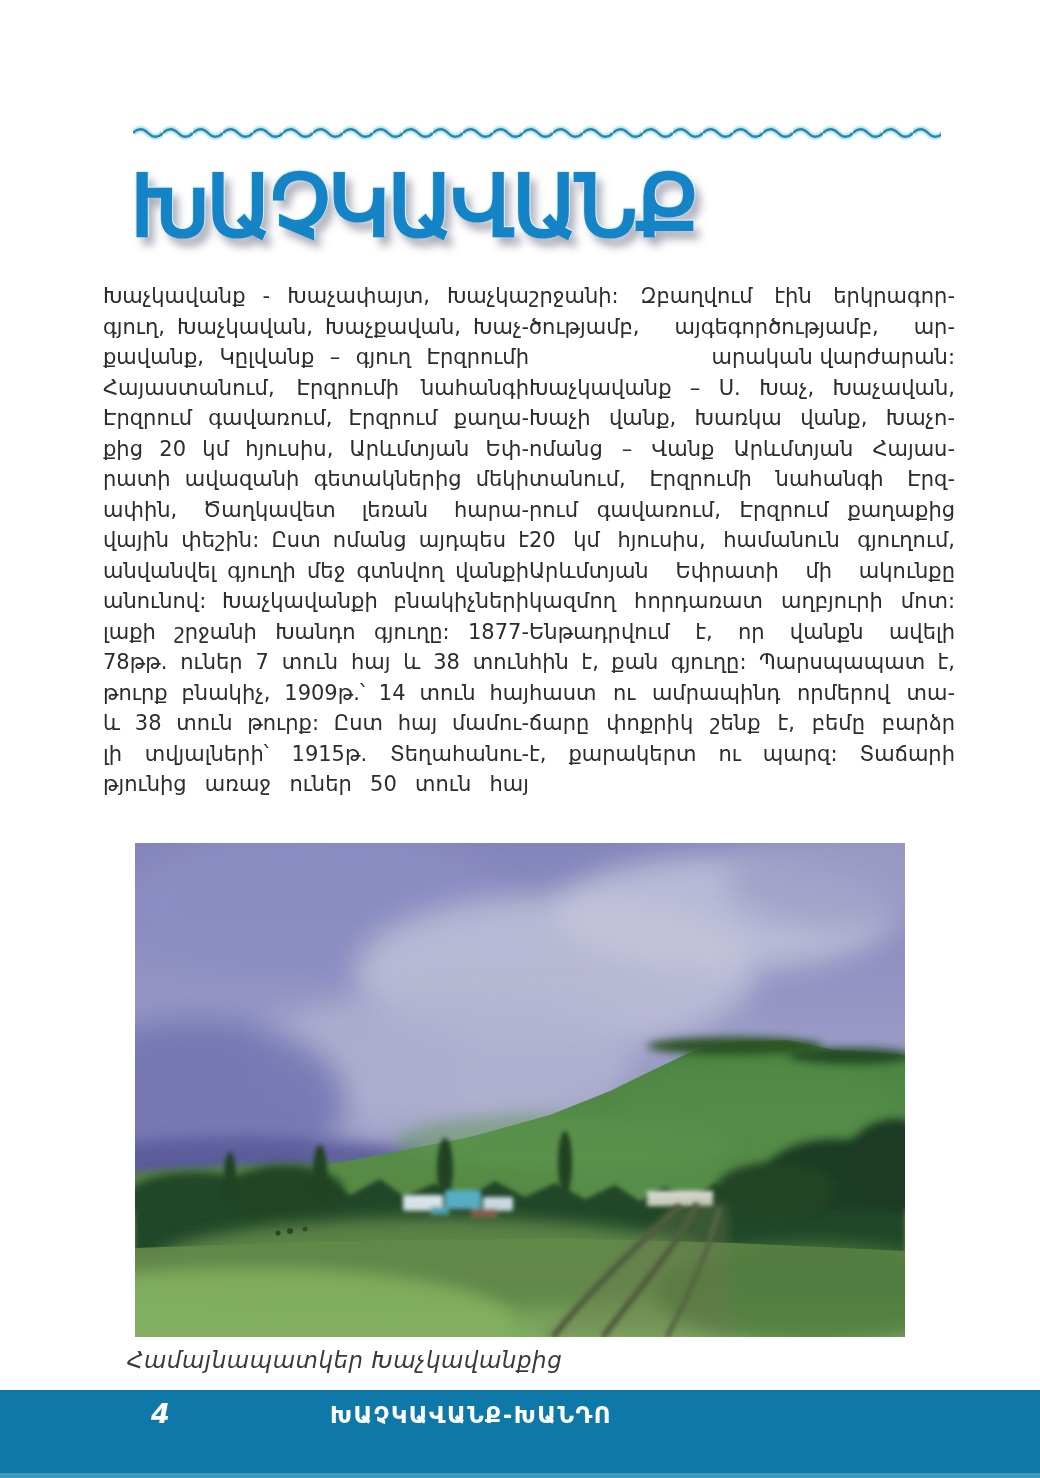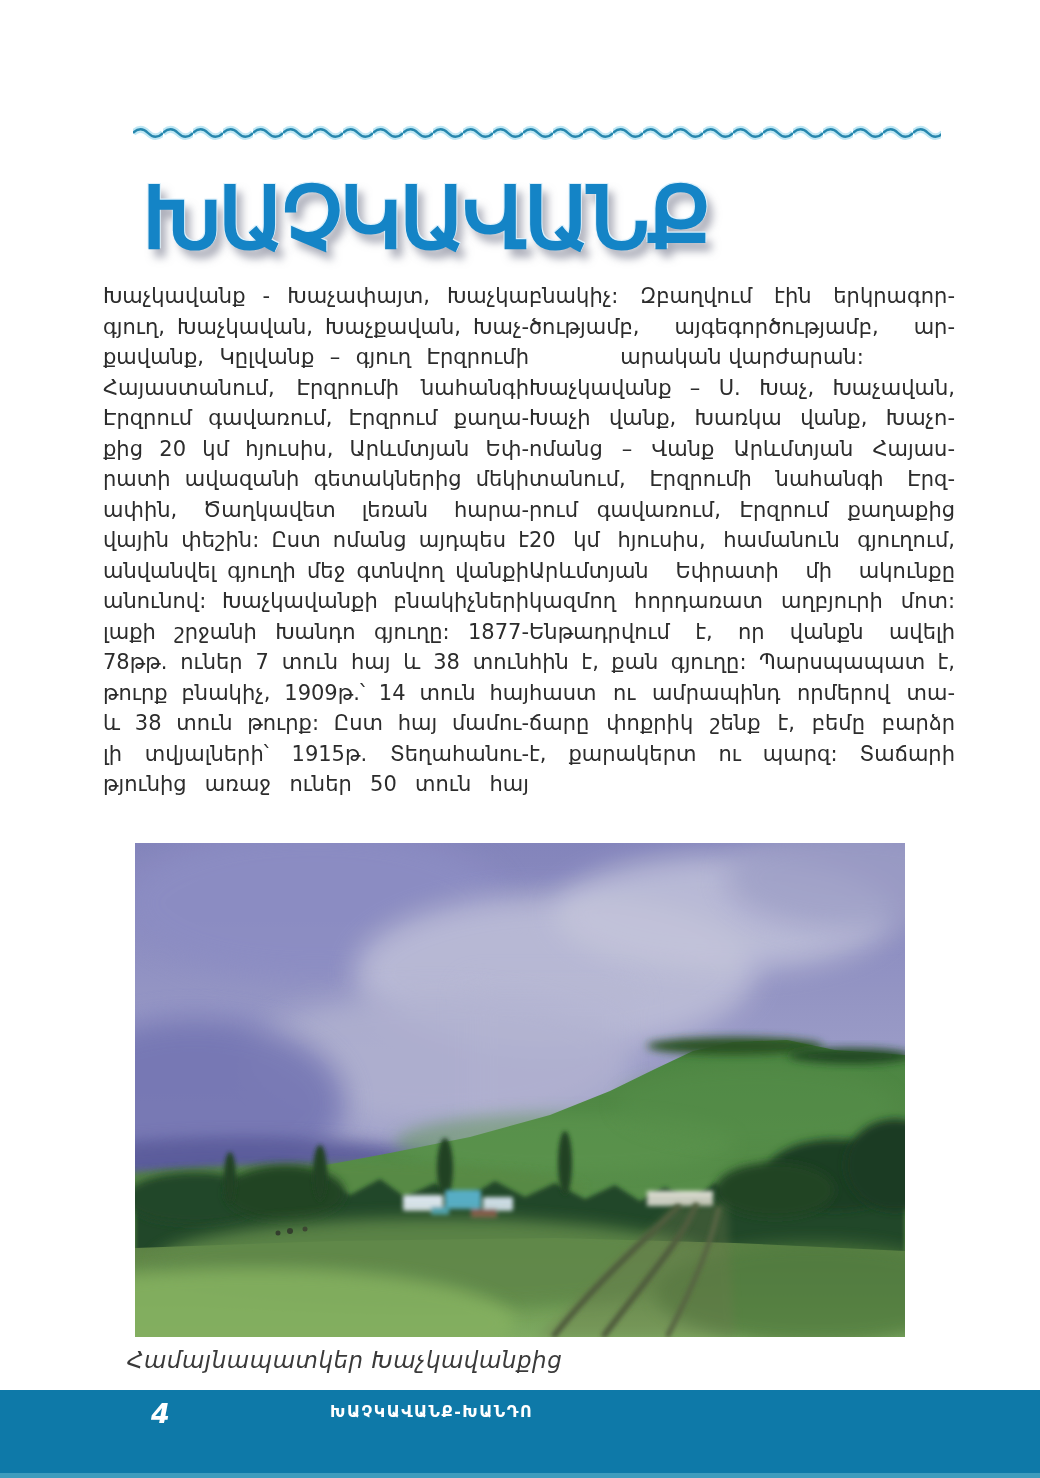--- a/index.html
+++ b/index.html
@@ -4,55 +4,55 @@
 <style>
   html,body{margin:0;padding:0;background:#ffffff;}
   .page{
     position:relative;width:1040px;height:1478px;background:#ffffff;
     overflow:hidden;font-family:"DejaVu Sans",sans-serif;
   }
   
   .wave{position:absolute;left:133px;top:124px;}
   
   .title{
-    position:absolute;left:130px;top:156px;margin:12px;
+    position:absolute;left:130px;top:156px;margin:0;
     font-family:Liberation Sans, sans-serif;font-weight:bold;font-size:86px;
     letter-spacing:-3px;color:#1484c6;white-space:nowrap;
     text-shadow:-1px -1px 0 #dcf0fb, 1px -1px 0 #dcf0fb,
                 6px 8px 9px rgba(100,104,125,.55);
   }
   
   .cols{position:absolute;left:103px;top:281px;width:864px;display:flex;gap:0;}
   .col{flex:0 0 426px;width:426px;}
   .tline{
     font-size:21px;line-height:30.5px;height:30.5px;overflow:hidden;
     text-align:justify;color:#2c2c2c;white-space:normal;
   }
   .tline::after{content:"";display:inline-block;width:100%;height:0;}
-  .tline.pend{text-align:center;}
+  .tline.pend{text-align:right;}
   .tline.pend::after{content:none;}
   
   .photo{position:absolute;left:135px;top:843px;width:770px;height:494px;margin:0;
          overflow:hidden;background:#9a9cc6;}
   .photo svg{display:block;}
   
   .caption{
     position:absolute;left:127px;top:1347px;font-style:italic;font-size:23px;
     color:#3a3a3a;letter-spacing:.5px;
   }
   
   .footer{position:absolute;left:0;top:1390px;width:1040px;height:88px;background:#0e79a8;}
   .footer .strip{position:absolute;left:0;bottom:0;width:100%;height:5px;background:#3d9cbd;}
   .pagenum{
     position:absolute;left:151px;top:8px;color:#ffffff;
     font-weight:bold;font-style:italic;font-size:27px;
   }
   .runtitle{
     position:absolute;left:330px;top:12px;color:#ffffff;
-    font-weight:bold;font-size:16px;letter-spacing:1.5px;white-space:nowrap;
+    font-weight:bold;font-size:23px;letter-spacing:1.5px;white-space:nowrap;
   }
 </style>
 </head>
 <body>
 
 <div class="page">
 
   <svg class="wave" width="808" height="18" aria-hidden="true">
     <defs>
       <pattern id="wv" width="30" height="18" patternUnits="userSpaceOnUse">
@@ -79,21 +79,21 @@
         <div class="tline">անվանվել գյուղի մեջ գտնվող վանքի</div>
         <div class="tline">անունով: Խաչկավանքի բնակիչների</div>
         <div class="tline">լաքի շրջանի Խանդո գյուղը: 1877-</div>
         <div class="tline">78թթ. ուներ 7 տուն հայ և 38 տուն</div>
         <div class="tline">թուրք բնակիչ, 1909թ.՝ 14 տուն հայ</div>
         <div class="tline">և 38 տուն թուրք: Ըստ հայ մամու-</div>
         <div class="tline">լի տվյալների՝ 1915թ. Տեղահանու-</div>
         <div class="tline">թյունից առաջ ուներ 50 տուն հայ</div>
       </div>
     <div class="col">
-        <div class="tline">բնակիչ: Զբաղվում էին երկրագոր-</div>
+        <div class="tline">շրջանի: Զբաղվում էին երկրագոր-</div>
         <div class="tline">ծությամբ, այգեգործությամբ, ար-</div>
         <div class="tline pend">արական վարժարան:</div>
         <div class="tline">Խաչկավանք – Ս. Խաչ, Խաչավան,</div>
         <div class="tline">Խաչի վանք, Խառկա վանք, Խաչո-</div>
         <div class="tline">ոմանց – Վանք Արևմտյան Հայաս-</div>
         <div class="tline">տանում, Էրզրումի նահանգի Էրզ-</div>
         <div class="tline">րում գավառում, Էրզրում քաղաքից</div>
         <div class="tline">20 կմ հյուսիս, համանուն գյուղում,</div>
         <div class="tline">Արևմտյան Եփրատի մի ակունքը</div>
         <div class="tline">կազմող հորդառատ աղբյուրի մոտ:</div>

